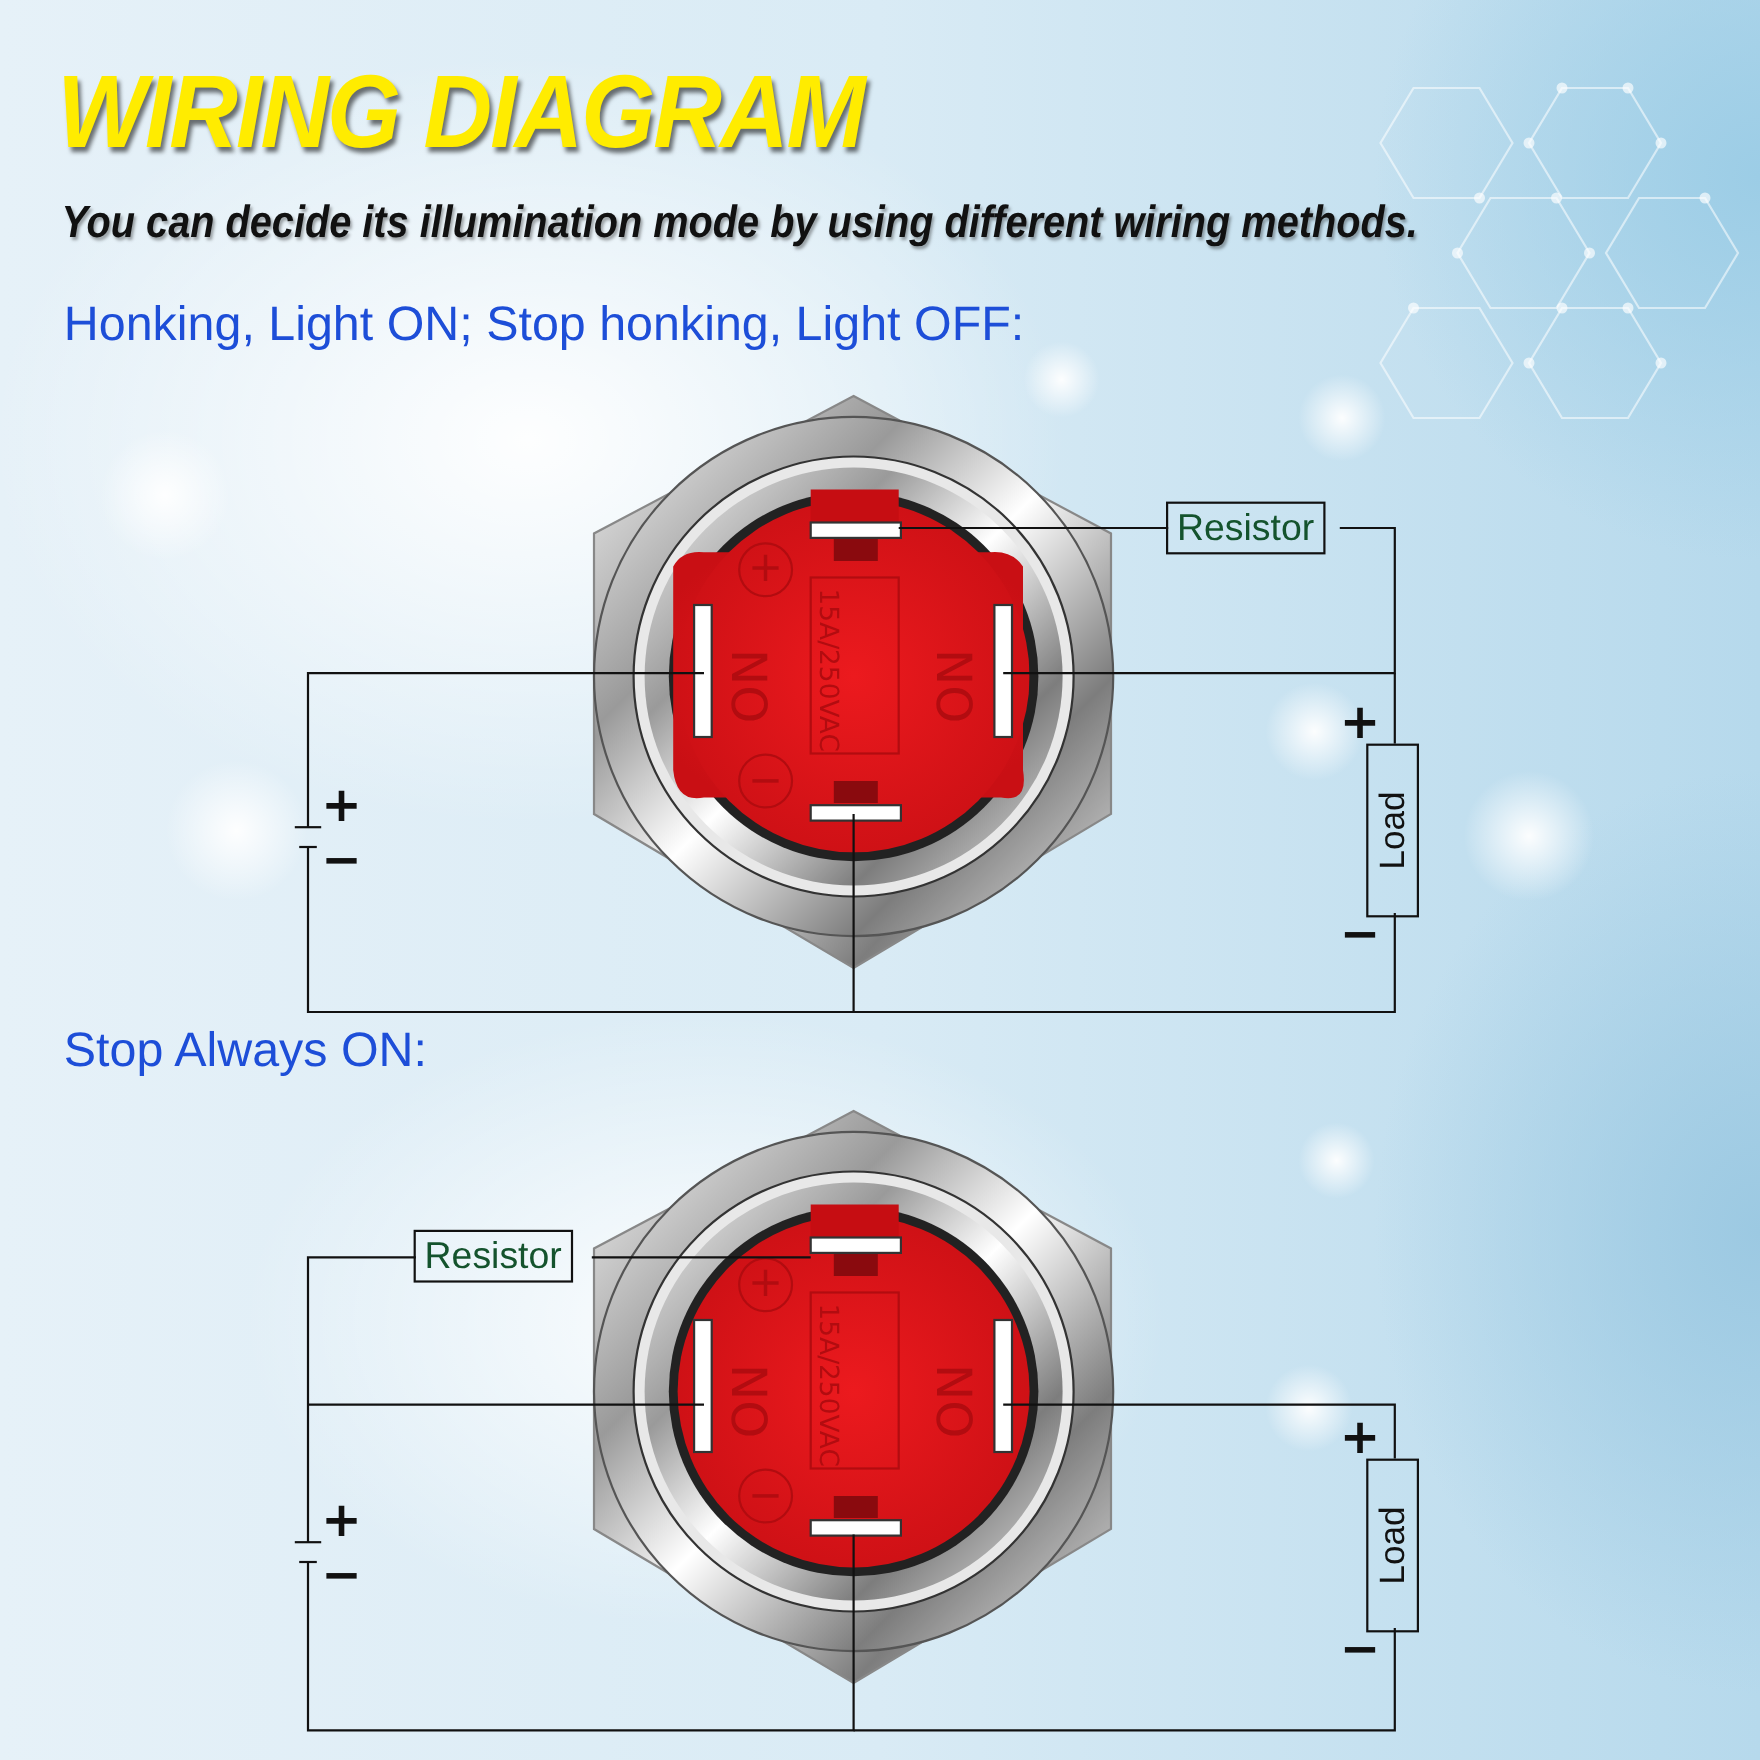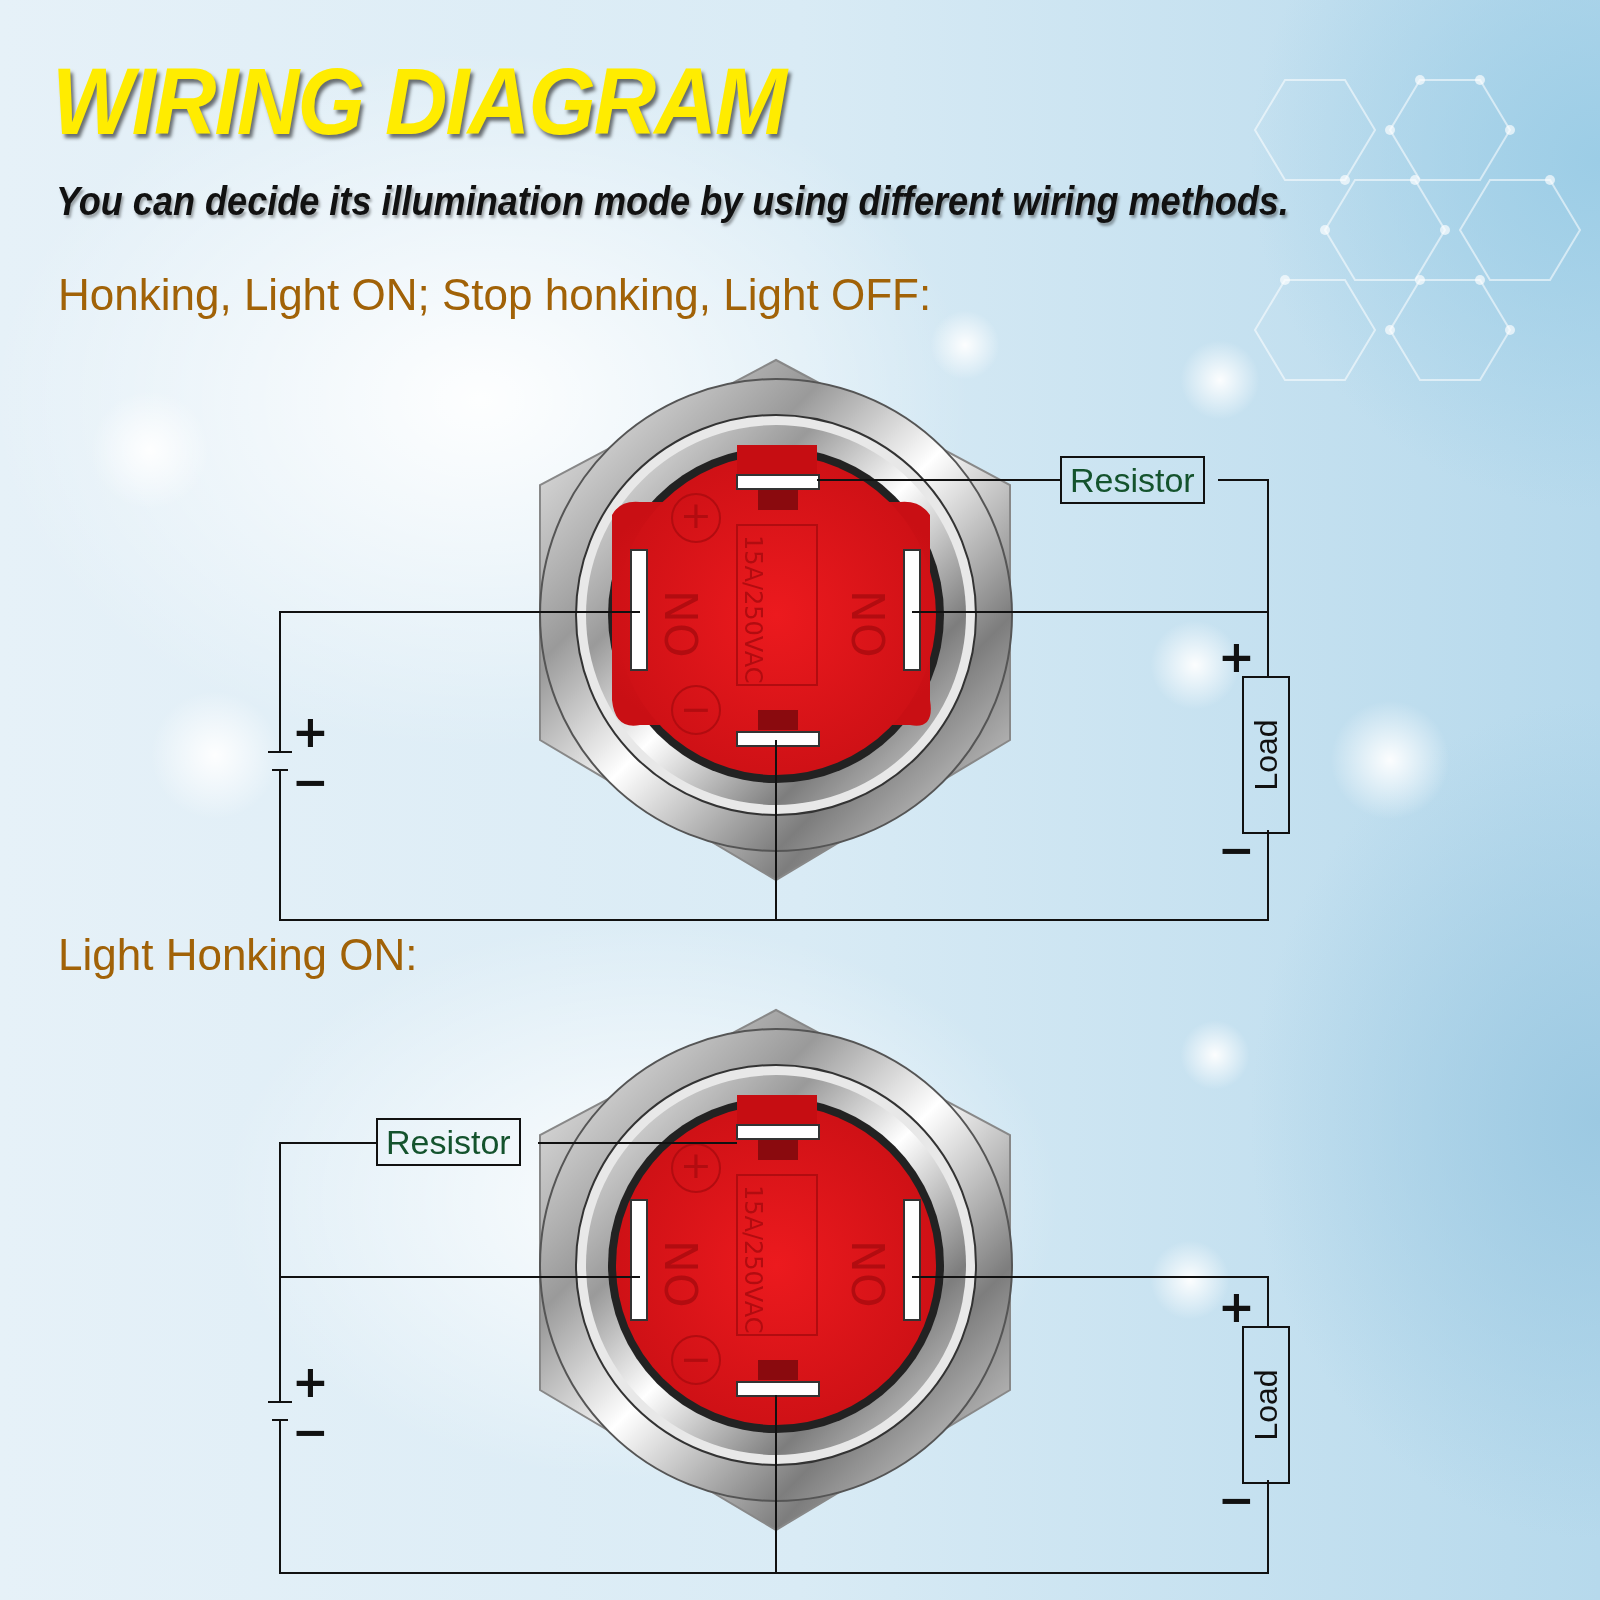--- a/index.html
+++ b/index.html
@@ -13,21 +13,21 @@
       linear-gradient(90deg,#e6f1f8 0%,#d9ebf5 50%,#b6d9ec 100%);
   }
   .bokeh{position:absolute;border-radius:50%;background:radial-gradient(circle,rgba(255,255,255,0.95),rgba(255,255,255,0) 70%);}
   #bg-svg{position:absolute;left:0;top:0;}
   .title{position:absolute;left:52px;top:48px;margin:0;font-size:94px;font-weight:bold;font-style:italic;
     color:#ffec00;letter-spacing:-2px;font-family:"Liberation Sans","DejaVu Sans",sans-serif;
     text-shadow:3px 4px 4px rgba(0,0,0,0.55);transform:scaleX(0.92);transform-origin:left;}
   .subtitle{position:absolute;left:56px;top:178px;font-size:41px;font-style:italic;font-weight:bold;color:#111;
     text-shadow:2px 3px 3px rgba(0,0,0,0.35);transform:scaleX(0.88);transform-origin:left;white-space:nowrap;
     font-family:"Liberation Sans",sans-serif;}
-  .section{position:absolute;left:58px;font-size:44px;color:#a16207;white-space:nowrap;
+  .section{position:absolute;left:58px;font-size:44px;color:#1d4ed8;white-space:nowrap;
     font-family:"Liberation Sans",sans-serif;text-align:center;}
   #sec1{top:270px;}
   #sec2{top:930px;}
   .diagram{position:absolute;left:0;width:1600px;height:620px;}
   #diagram1{top:340px;}
   #diagram2{top:990px;}
   .label-box{position:absolute;background:transparent;border:2px solid #111;font-size:34px;color:#14532d;
     padding:0 8px;line-height:44px;font-family:"Liberation Sans",sans-serif;}
   .load-box{position:absolute;border:2px solid #111;width:44px;height:154px;}
   .load-text{position:absolute;left:50%;top:50%;transform:translate(-50%,-50%) rotate(-90deg);font-size:32px;color:#111;
@@ -140,21 +140,21 @@
   <div class="label-box" style="left:1060px;top:116px;">Resistor</div>
   <div class="load-box" style="left:1242px;top:336px;">
     <div class="load-text">Load</div>
   </div>
   <div class="sign" style="left:1218px;top:295px;">+</div>
   <div class="sign" style="left:1218px;top:488px;">−</div>
   <div class="sign" style="left:292px;top:370px;">+</div>
   <div class="sign" style="left:292px;top:420px;">−</div>
 </div>
 
-<div class="section" id="sec2">Light Honking ON:</div>
+<div class="section" id="sec2">Stop Always ON:</div>
 
 <div class="diagram" id="diagram2">
   <svg width="1600" height="620" style="position:absolute;left:0;top:0;">
     <polygon points="776,20 1010,145 1010,400 776,540 540,400 540,145" fill="url(#metal)" stroke="#888" stroke-width="2"></polygon>
     <circle cx="776" cy="275" r="236" fill="url(#metal)" stroke="#555" stroke-width="2"></circle>
     <circle cx="776" cy="275" r="200" fill="#e8e8e8" stroke="#333" stroke-width="2"></circle>
     <circle cx="776" cy="275" r="190" fill="url(#metal)"></circle>
     <circle cx="776" cy="275" r="168" fill="#222"></circle>
     <ellipse cx="776" cy="275" rx="160" ry="160" fill="url(#redg)"></ellipse>
     <rect x="737" y="105" width="80" height="30" fill="#c60d12"></rect>

